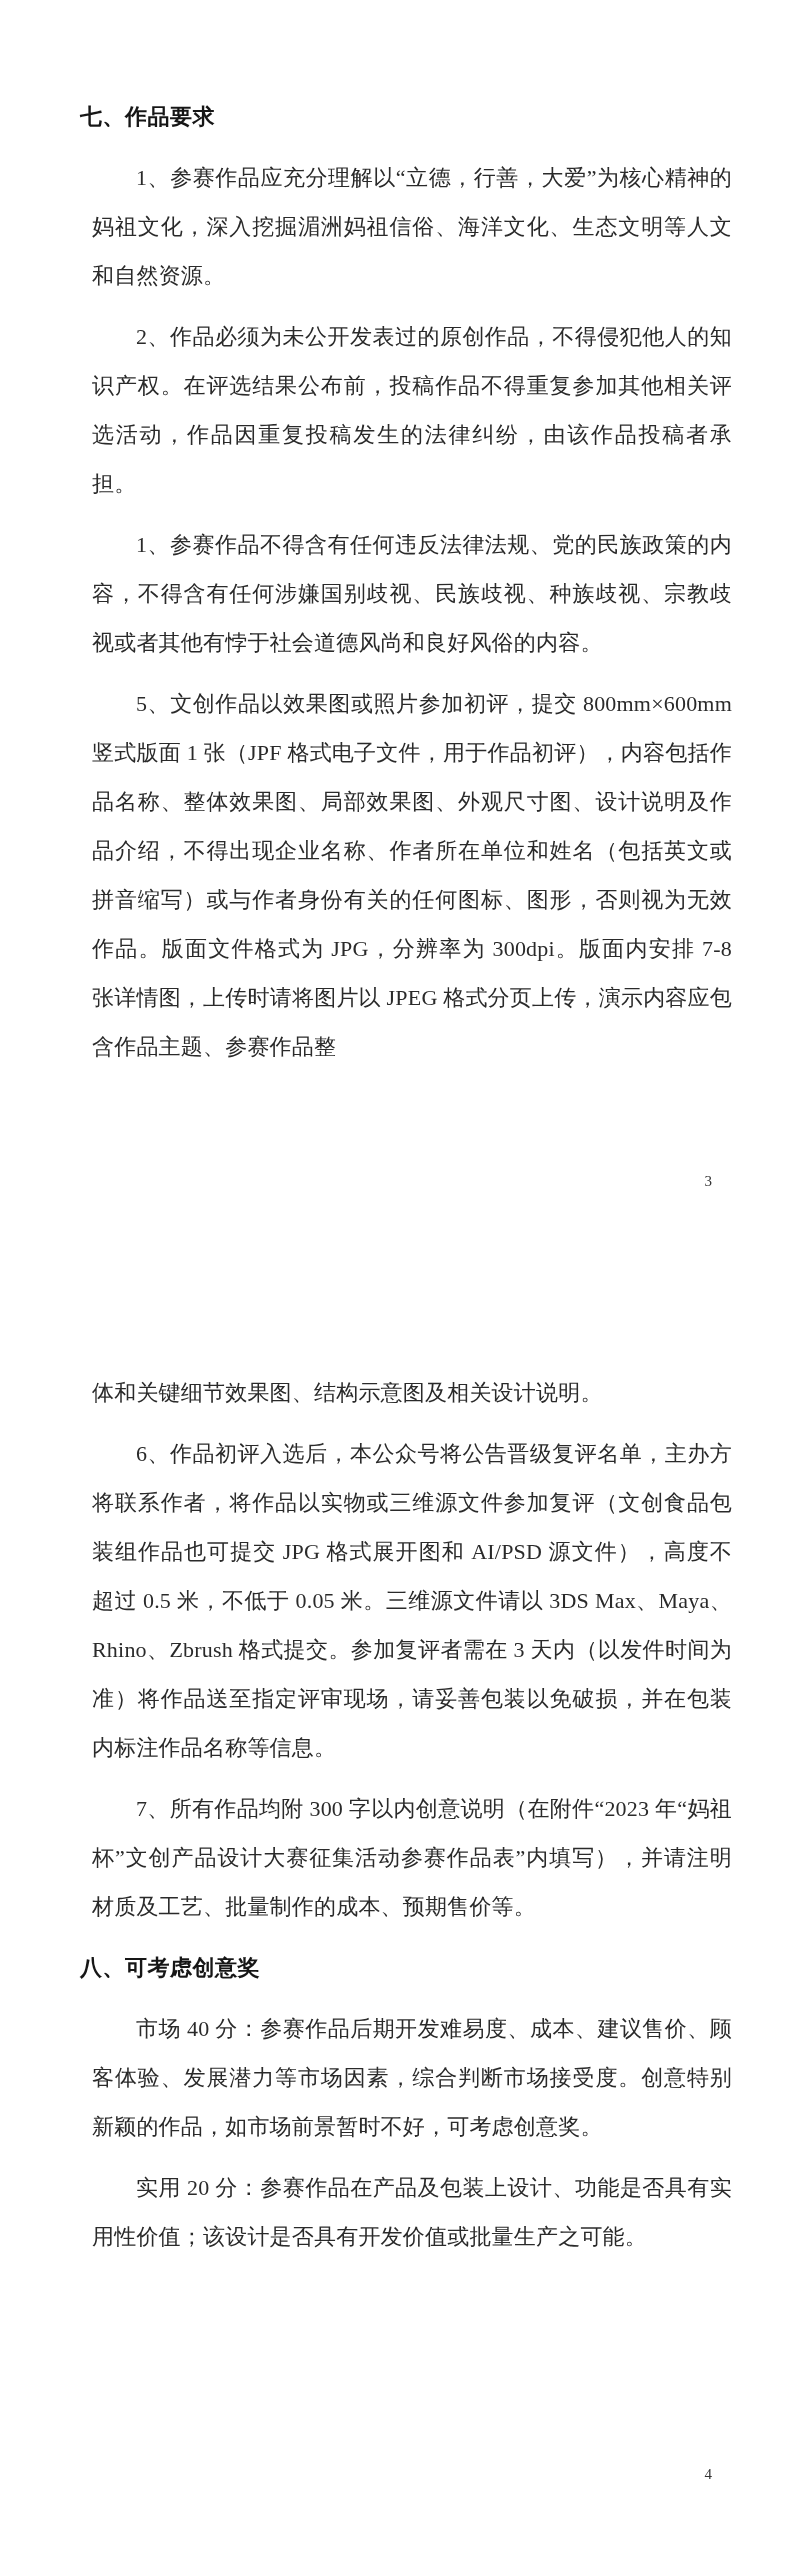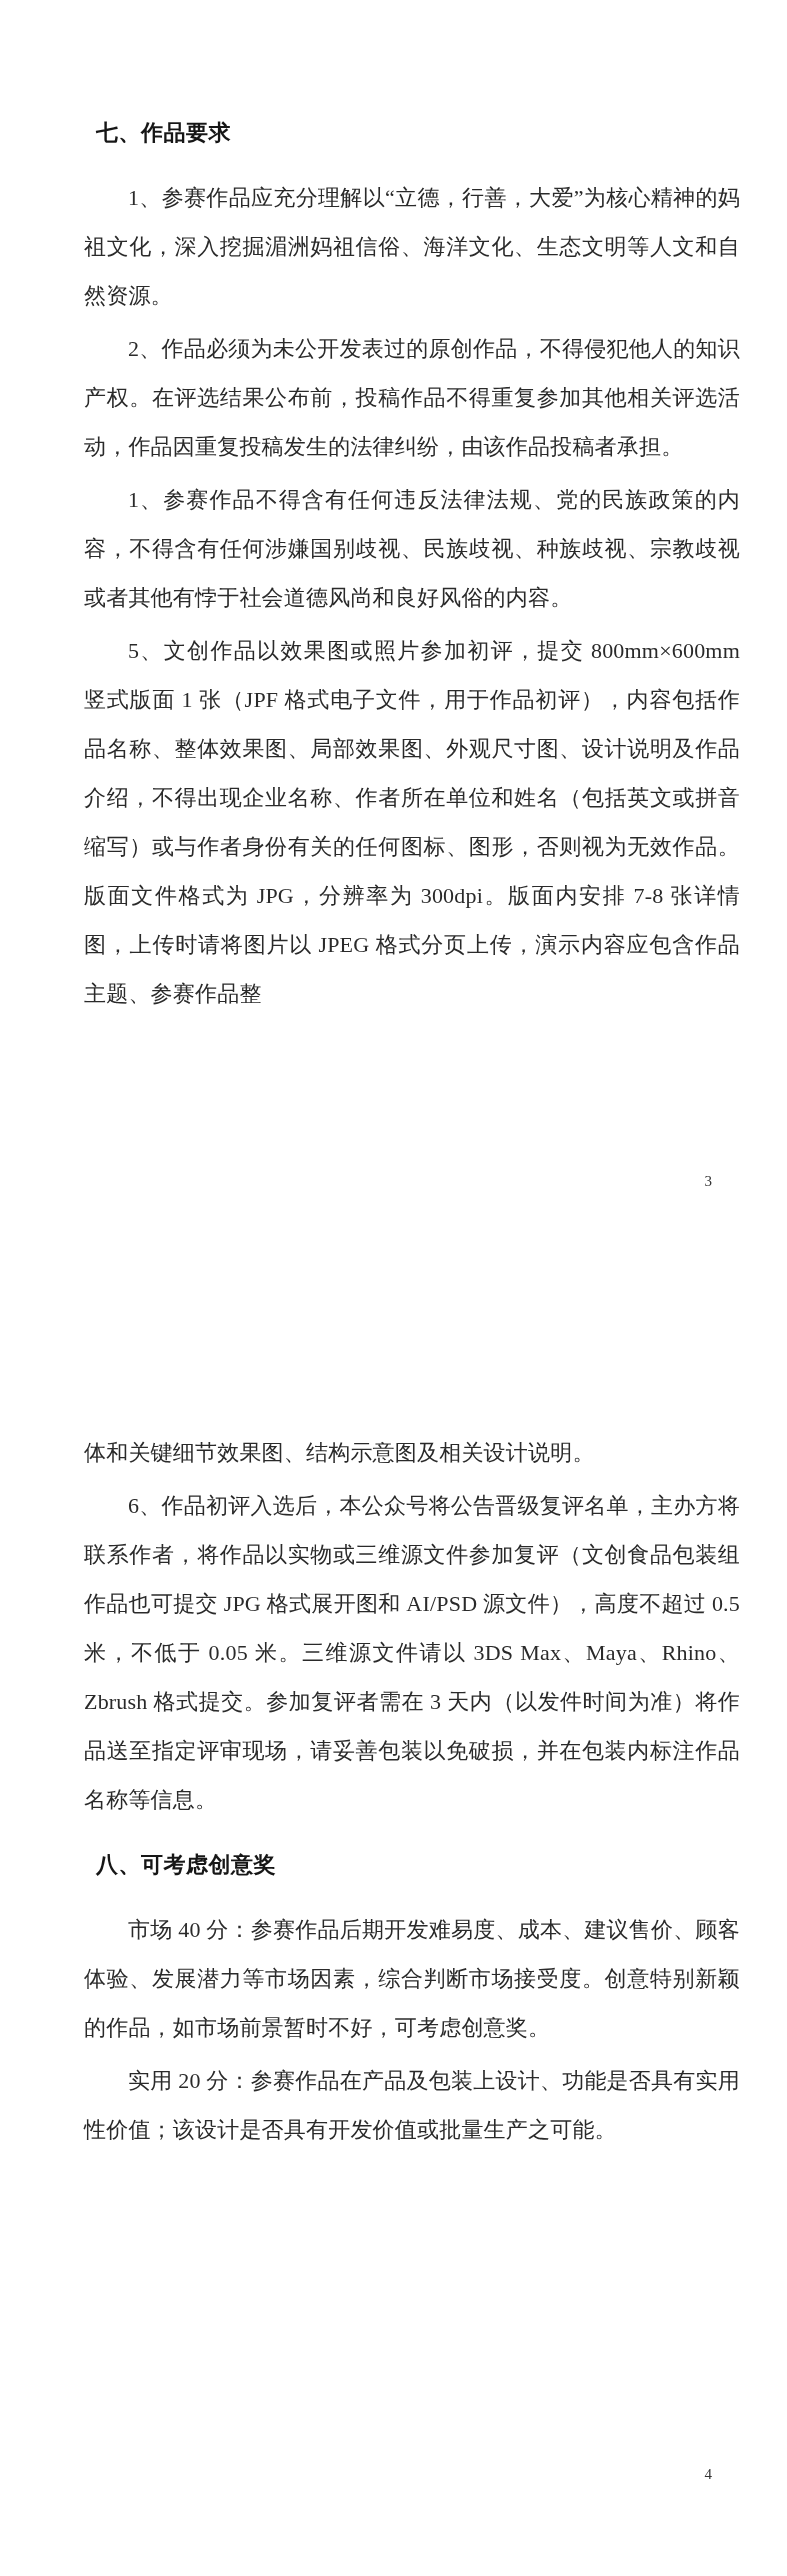--- a/index.html
+++ b/index.html
@@ -13,33 +13,33 @@
     background: #ffffff;
     font-family: "Liberation Serif", "DejaVu Serif", serif;
     color: #2a2a2a;
   }
   .page-col {
     position: absolute;
     left: 80px;
     width: 664px;
   }
   .page-col p {
-    margin: 4px;
+    margin: 12px;
     font-size: 22px;
     line-height: 49px;
     text-align: justify;
     text-justify: inter-ideograph;
     text-indent: 2em;
     letter-spacing: 0.2px;
   }
   .page-col p.noindent {
     text-indent: 0;
   }
   .page-col h2 {
-    margin: 16px;
+    margin: 0;
     font-size: 22px;
     line-height: 49px;
     font-weight: bold;
     color: #161616;
     letter-spacing: 0.5px;
   }
   .pagenum {
     position: absolute;
     right: 75px;
     font-size: 15px;
@@ -53,22 +53,23 @@
 <div class="page-col" style="top:92px">
   <h2>七、作品要求</h2>
   <p>1、参赛作品应充分理解以“立德，行善，大爱”为核心精神的妈祖文化，深入挖掘湄洲妈祖信俗、海洋文化、生态文明等人文和自然资源。</p>
   <p>2、作品必须为未公开发表过的原创作品，不得侵犯他人的知识产权。在评选结果公布前，投稿作品不得重复参加其他相关评选活动，作品因重复投稿发生的法律纠纷，由该作品投稿者承担。</p>
   <p>1、参赛作品不得含有任何违反法律法规、党的民族政策的内容，不得含有任何涉嫌国别歧视、民族歧视、种族歧视、宗教歧视或者其他有悖于社会道德风尚和良好风俗的内容。</p>
   <p>5、文创作品以效果图或照片参加初评，提交 800mm×600mm 竖式版面 1 张（JPF 格式电子文件，用于作品初评），内容包括作品名称、整体效果图、局部效果图、外观尺寸图、设计说明及作品介绍，不得出现企业名称、作者所在单位和姓名（包括英文或拼音缩写）或与作者身份有关的任何图标、图形，否则视为无效作品。版面文件格式为 JPG，分辨率为 300dpi。版面内安排 7-8 张详情图，上传时请将图片以 JPEG 格式分页上传，演示内容应包含作品主题、参赛作品整</p>
 </div>
 
 <div class="pagenum" style="top:1173px">3</div>
 
-<div class="page-col" style="top:1424px">
+<div class="page-col" style="top:1356px">
   <p class="noindent">体和关键细节效果图、结构示意图及相关设计说明。</p>
   <p>6、作品初评入选后，本公众号将公告晋级复评名单，主办方将联系作者，将作品以实物或三维源文件参加复评（文创食品包装组作品也可提交 JPG 格式展开图和 AI/PSD 源文件），高度不超过 0.5 米，不低于 0.05 米。三维源文件请以 3DS Max、Maya、Rhino、Zbrush 格式提交。参加复评者需在 3 天内（以发件时间为准）将作品送至指定评审现场，请妥善包装以免破损，并在包装内标注作品名称等信息。</p>
+  <p>7、所有作品均附 300 字以内创意说明（在附件“2023 年“妈祖杯”文创产品设计大赛征集活动参赛作品表”内填写），并请注明材质及工艺、批量制作的成本、预期售价等。</p>
   <h2>八、可考虑创意奖</h2>
   <p>市场 40 分：参赛作品后期开发难易度、成本、建议售价、顾客体验、发展潜力等市场因素，综合判断市场接受度。创意特别新颖的作品，如市场前景暂时不好，可考虑创意奖。</p>
   <p>实用 20 分：参赛作品在产品及包装上设计、功能是否具有实用性价值；该设计是否具有开发价值或批量生产之可能。</p>
 </div>
 
 <div class="pagenum" style="top:2466px">4</div>
 
 
 </body></html>

